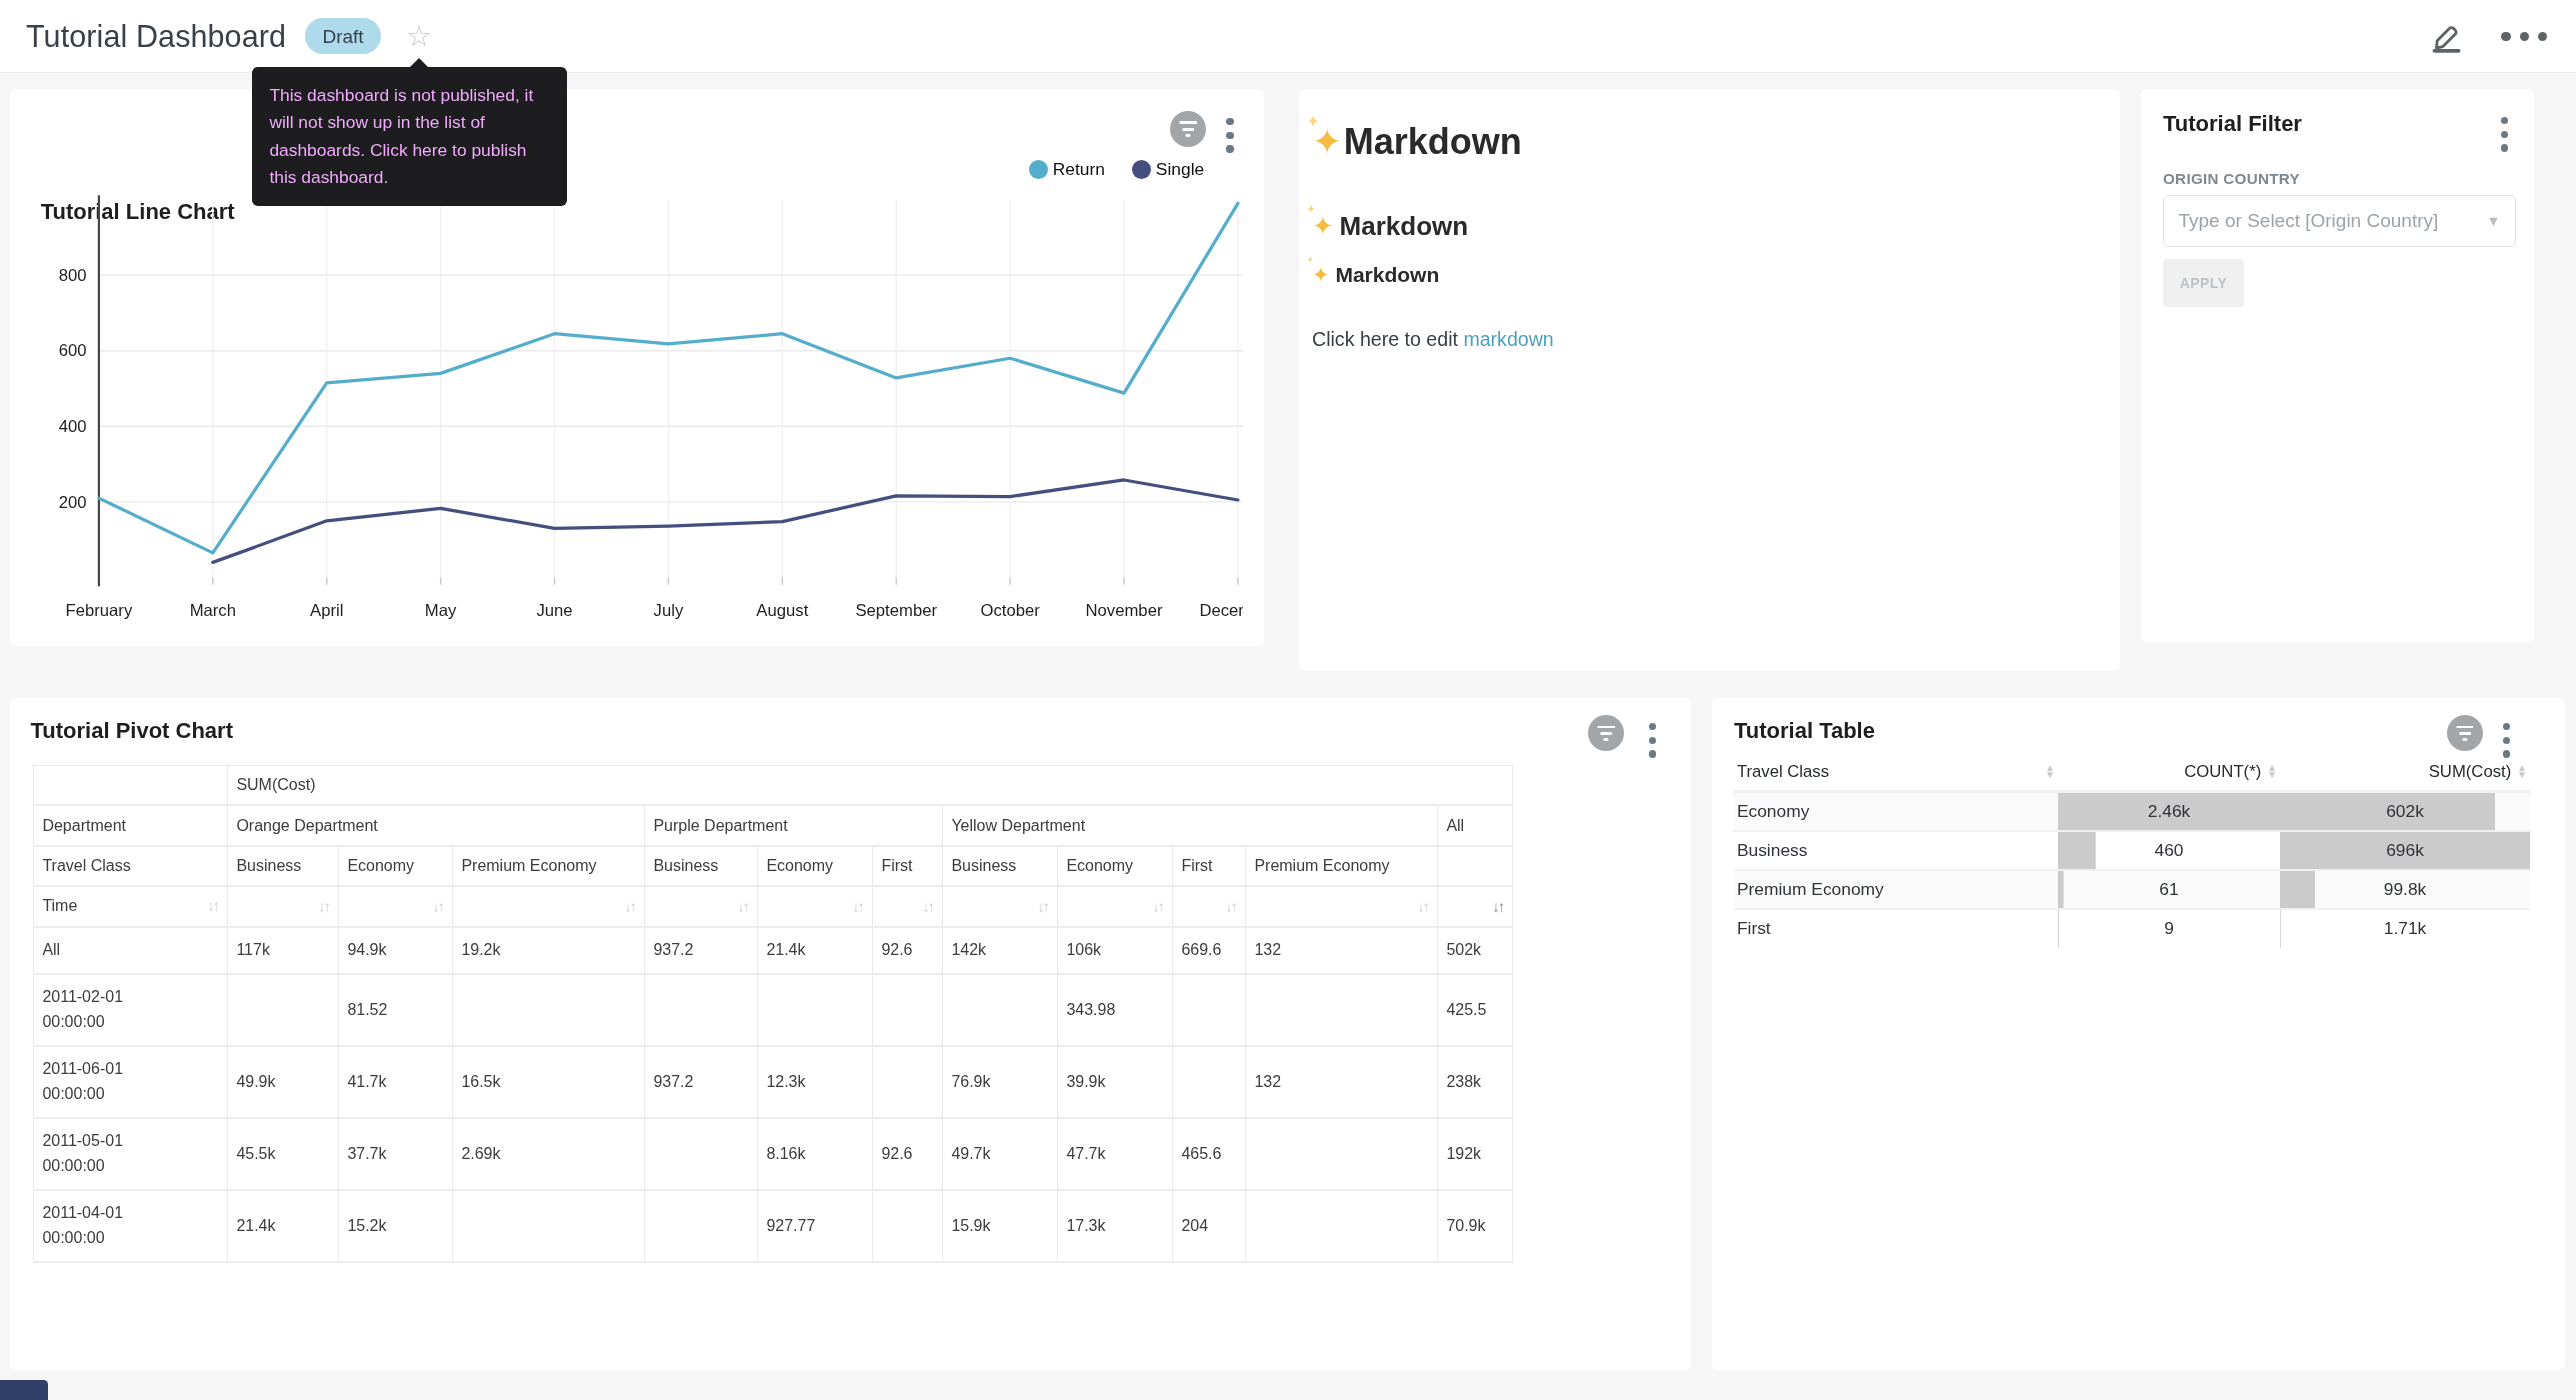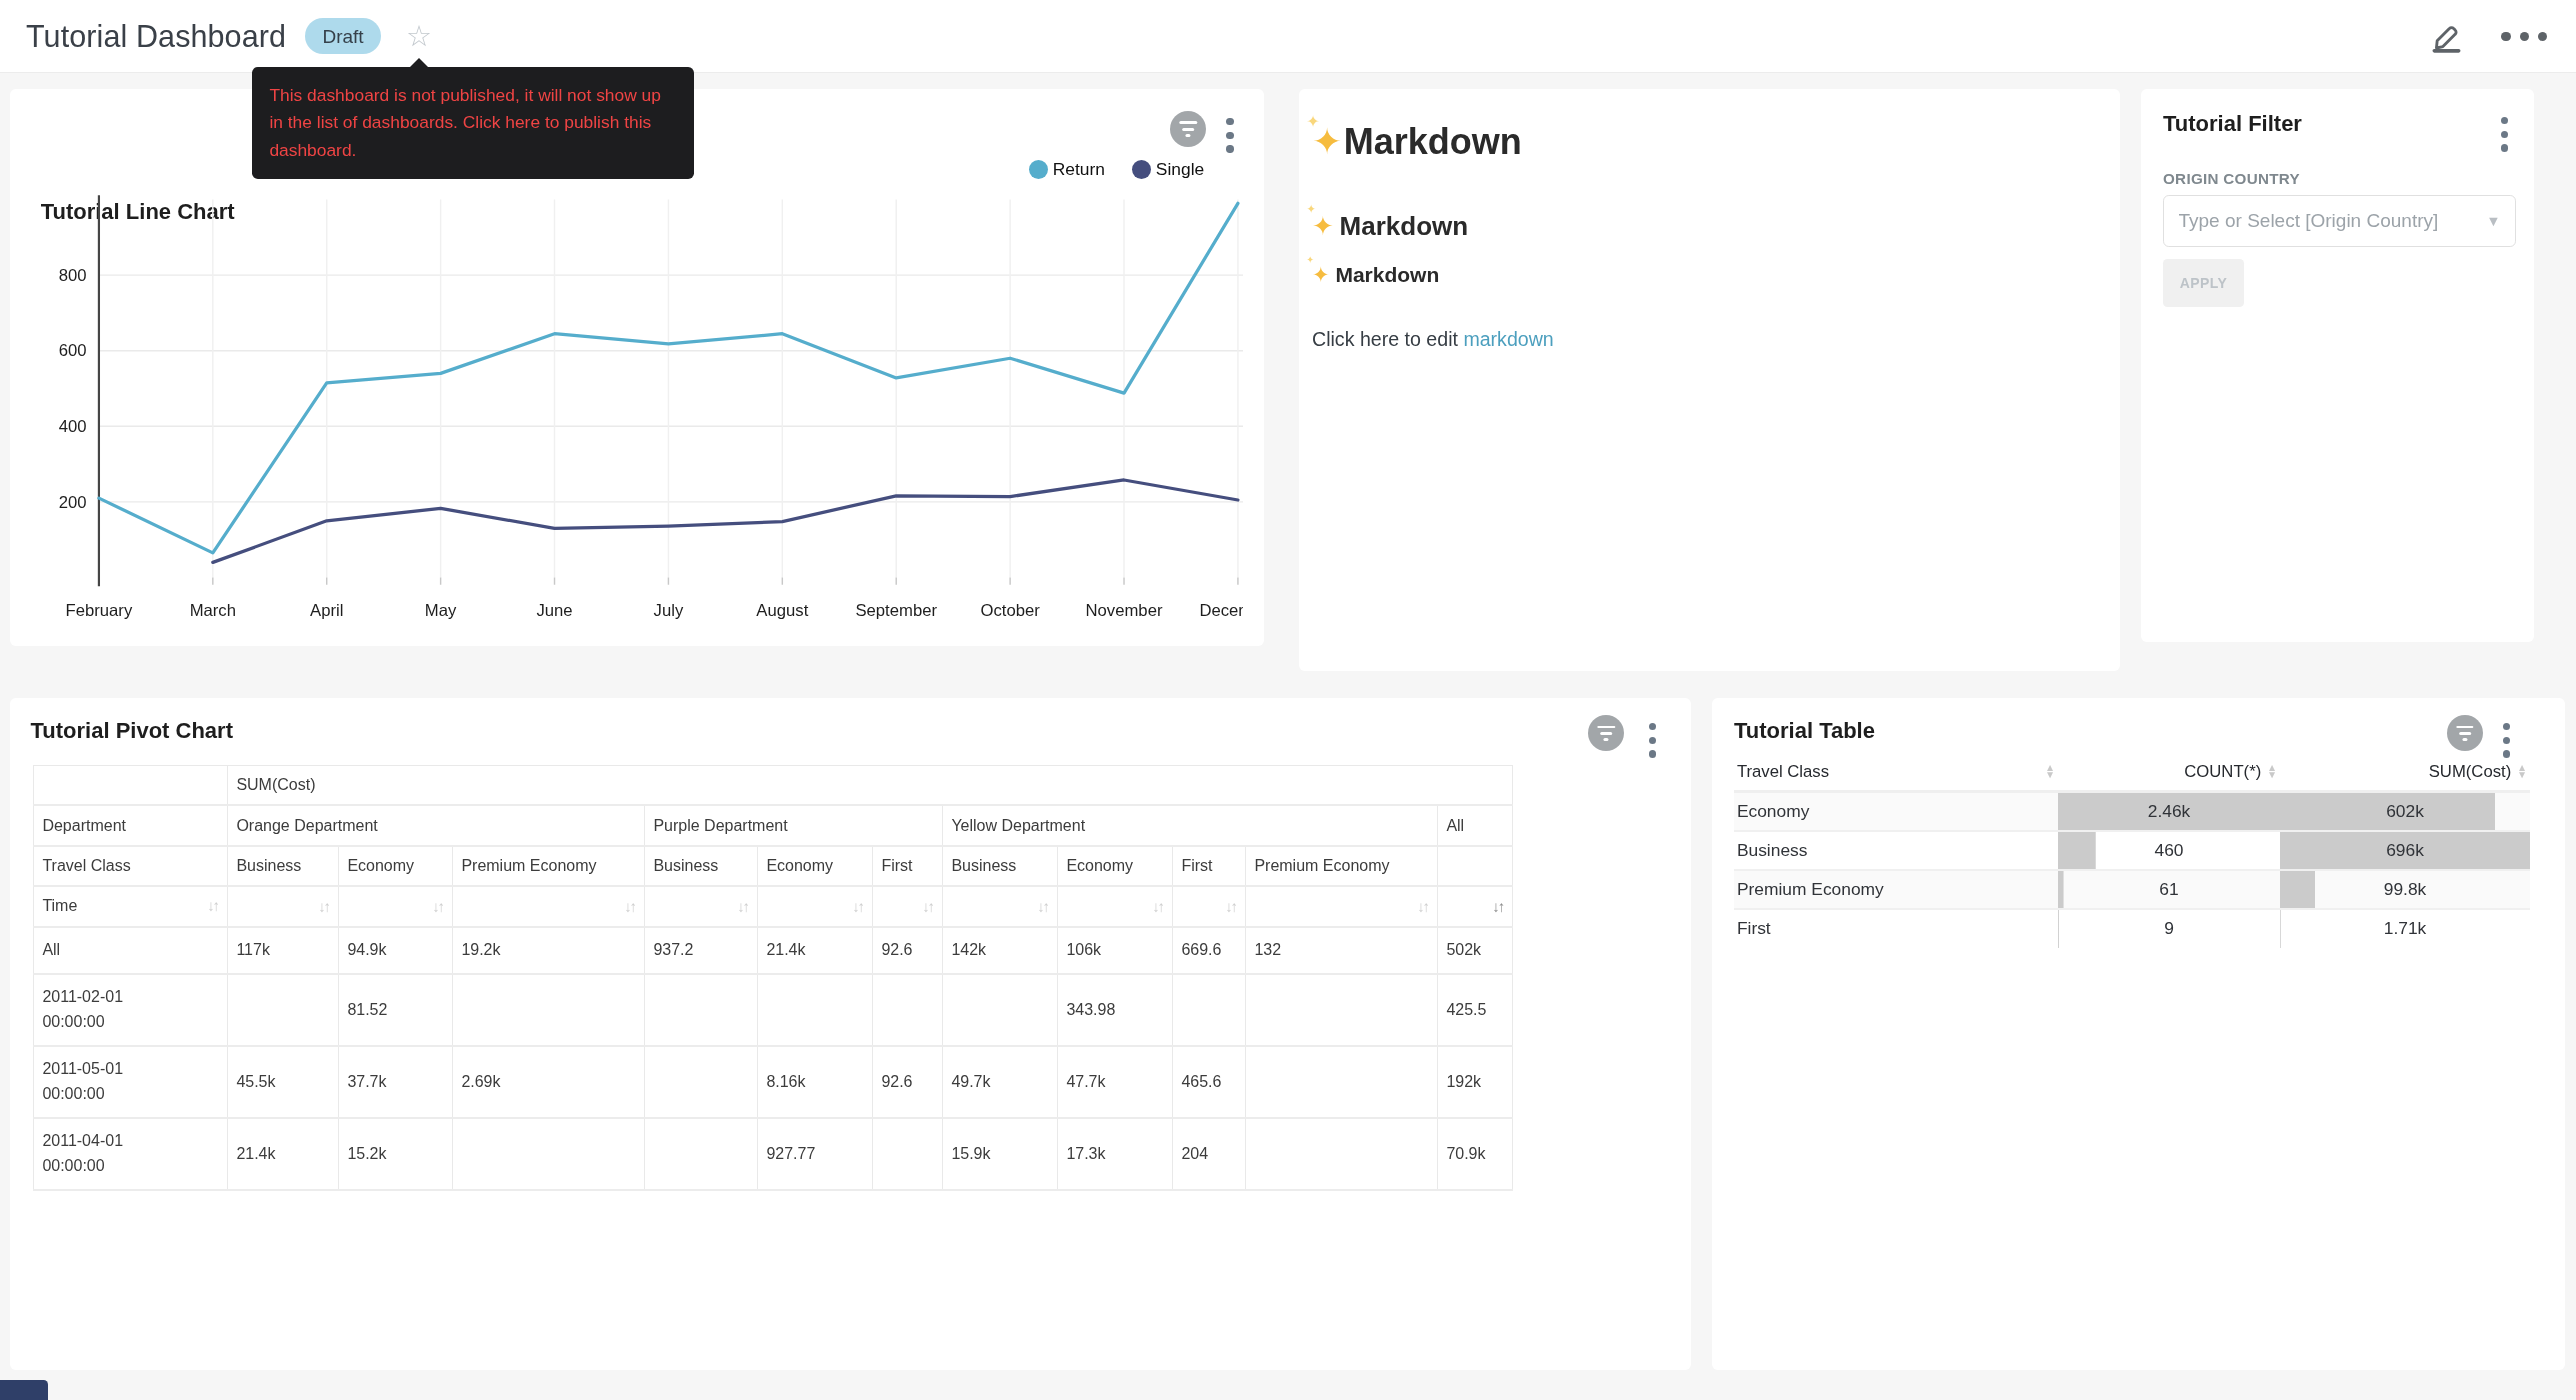--- a/index.html
+++ b/index.html
@@ -12,21 +12,21 @@
   .page-title { font-size:30.5px; font-weight:500; color:#3A4048; margin-left:26px; letter-spacing:0.1px; }
   .draft-pill { margin-left:19px; background:#AEDAEC; color:#35404A; font-size:19px; line-height:1;
                 padding:8.7px 17.4px; border-radius:20.3px; }
   .star { margin-left:25px; font-size:29px; color:#C3C9CE; line-height:1; }
   .topbar-right { position:absolute; right:29px; top:0; height:73px; display:flex; align-items:center; gap:38px; }
   .pencil svg { display:block; }
   .hdots { display:flex; gap:8.7px; }
   .hdots i { width:9.4px; height:9.4px; border-radius:50%; background:#5E6368; display:block; }
 
   
-  .tooltip { position:absolute; left:252px; top:67px; width:442px; background:#1D1D1F; color:#ef4444;
+  .tooltip { position:absolute; left:252px; top:67px; width:315px; background:#1D1D1F; color:#f0abfc;
              border-radius:5.8px; padding:14.5px 17.4px; font-size:17.4px; line-height:1.58; z-index:20; }
   .tooltip::before { content:""; position:absolute; top:-8.7px; left:157px; border-left:10.2px solid transparent;
              border-right:10.2px solid transparent; border-bottom:10.2px solid #1D1D1F; }
 
   
   .card { position:absolute; background:#FFFFFF; border-radius:5.8px; }
   .card-title { font-size:22px; font-weight:600; color:#1E1E1E; }
 
   .filter-circle { width:36px; height:36px; border-radius:50%; background:#A2A6A9; position:relative; }
   .filter-circle i { position:absolute; left:50%; transform:translateX(-50%); background:#FFFFFF; height:2.9px; border-radius:1.5px; }
@@ -336,20 +336,34 @@
             <td class="datacell"></td>
             <td class="datacell"></td>
             <td class="datacell"></td>
             <td class="datacell"></td>
             <td class="datacell">343.98</td>
             <td class="datacell"></td>
             <td class="datacell"></td>
             <td class="datacell">425.5</td>
           </tr>
           <tr>
+            <td class="rowlabel datacell">2011-06-01<br>00:00:00</td>
+            <td class="datacell">49.9k</td>
+            <td class="datacell">41.7k</td>
+            <td class="datacell">16.5k</td>
+            <td class="datacell">937.2</td>
+            <td class="datacell">12.3k</td>
+            <td class="datacell"></td>
+            <td class="datacell">76.9k</td>
+            <td class="datacell">39.9k</td>
+            <td class="datacell"></td>
+            <td class="datacell">132</td>
+            <td class="datacell">238k</td>
+          </tr>
+          <tr>
             <td class="rowlabel datacell">2011-05-01<br>00:00:00</td>
             <td class="datacell">45.5k</td>
             <td class="datacell">37.7k</td>
             <td class="datacell">2.69k</td>
             <td class="datacell"></td>
             <td class="datacell">8.16k</td>
             <td class="datacell">92.6</td>
             <td class="datacell">49.7k</td>
             <td class="datacell">47.7k</td>
             <td class="datacell">465.6</td>

